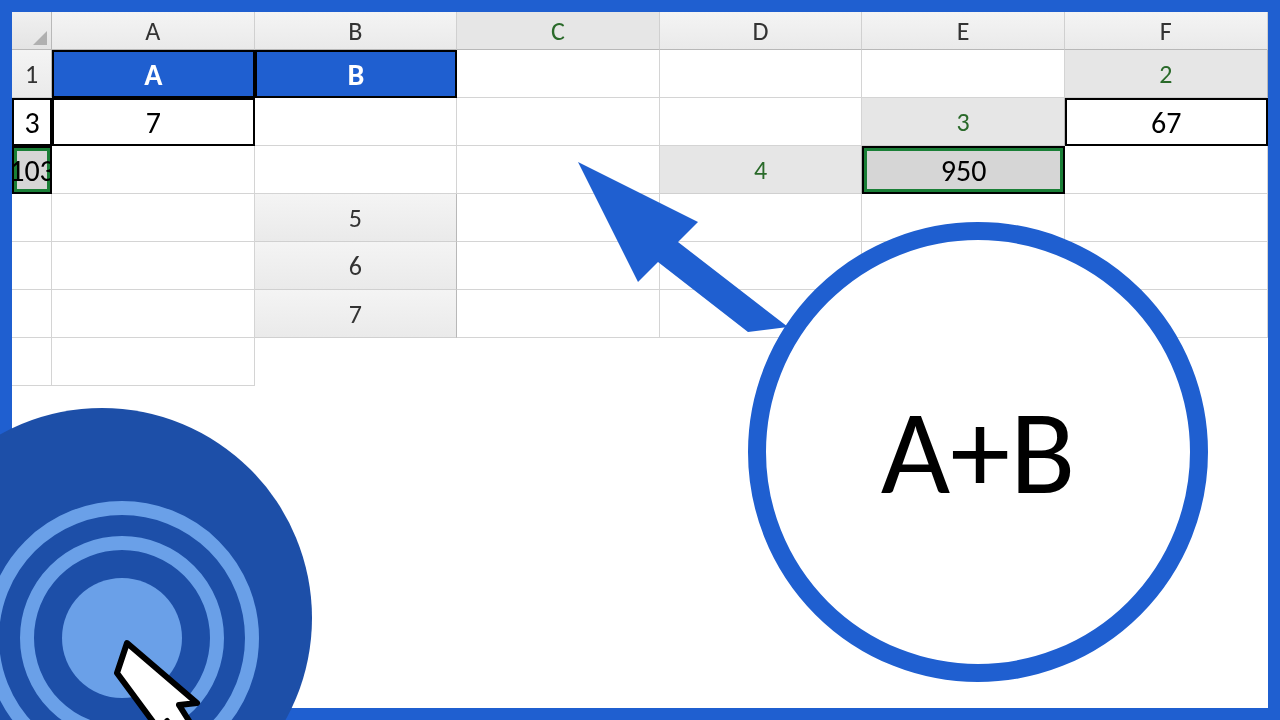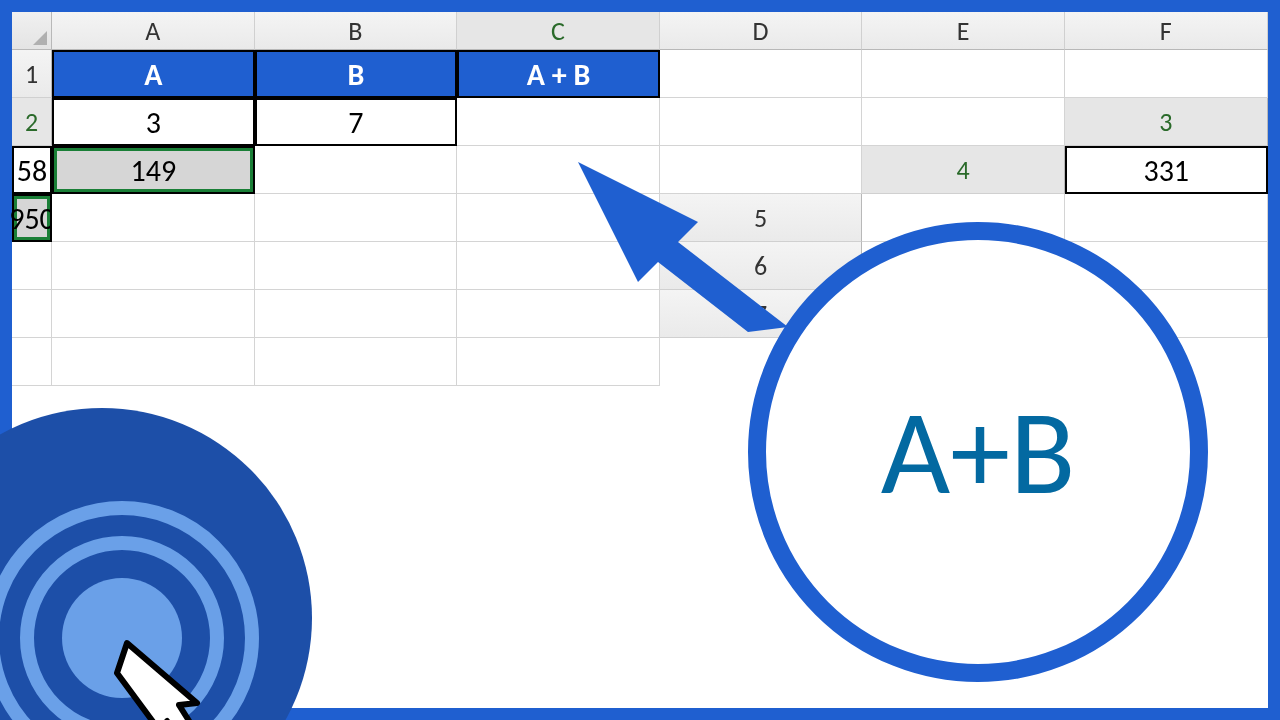--- a/index.html
+++ b/index.html
@@ -49,21 +49,21 @@
   .active-outline { box-shadow: inset 0 0 0 3px #1a7f37; }
   
   .bubble {
     position:absolute;
     right: 60px; top: 210px;
     width: 460px; height: 460px;
     border-radius: 50%;
     background:#fff;
     border: 18px solid #1f5fd0;
     display:flex; align-items:center; justify-content:center;
-    font-size: 120px; font-weight:400; color:#0369a1;
+    font-size: 120px; font-weight:400; color:#000000;
     z-index: 20;
   }
   .bubble-arrow {
     position:absolute;
     right: 470px; top: 150px;
     z-index:19;
   }
   
   .logo {
     position:absolute;
@@ -84,41 +84,39 @@
     <div class="colhdr">A</div>
     <div class="colhdr">B</div>
     <div class="colhdr sel">C</div>
     <div class="colhdr">D</div>
     <div class="colhdr">E</div>
     <div class="colhdr">F</div>
 
     <div class="rowhdr">1</div>
     <div class="cell hdrcell">A</div>
     <div class="cell hdrcell">B</div>
-    <div class="cell hdrcell">A + B</div>
     <div class="cell"></div>
     <div class="cell"></div>
     <div class="cell"></div>
 
     <div class="rowhdr sel">2</div>
     <div class="cell datacell">3</div>
     <div class="cell datacell">7</div>
     <div class="cell"></div>
     <div class="cell"></div>
     <div class="cell"></div>
 
     <div class="rowhdr sel">3</div>
-    <div class="cell datacell">58</div>
-    <div class="cell datacell selbg active-outline">149</div>
+    <div class="cell datacell">67</div>
+    <div class="cell datacell selbg active-outline">103</div>
     <div class="cell"></div>
     <div class="cell"></div>
     <div class="cell"></div>
 
     <div class="rowhdr sel">4</div>
-    <div class="cell datacell">331</div>
     <div class="cell datacell selbg active-outline">950</div>
     <div class="cell"></div>
     <div class="cell"></div>
     <div class="cell"></div>
 
     <div class="rowhdr">5</div>
     <div class="cell"></div>
     <div class="cell"></div>
     <div class="cell"></div>
     <div class="cell"></div>

